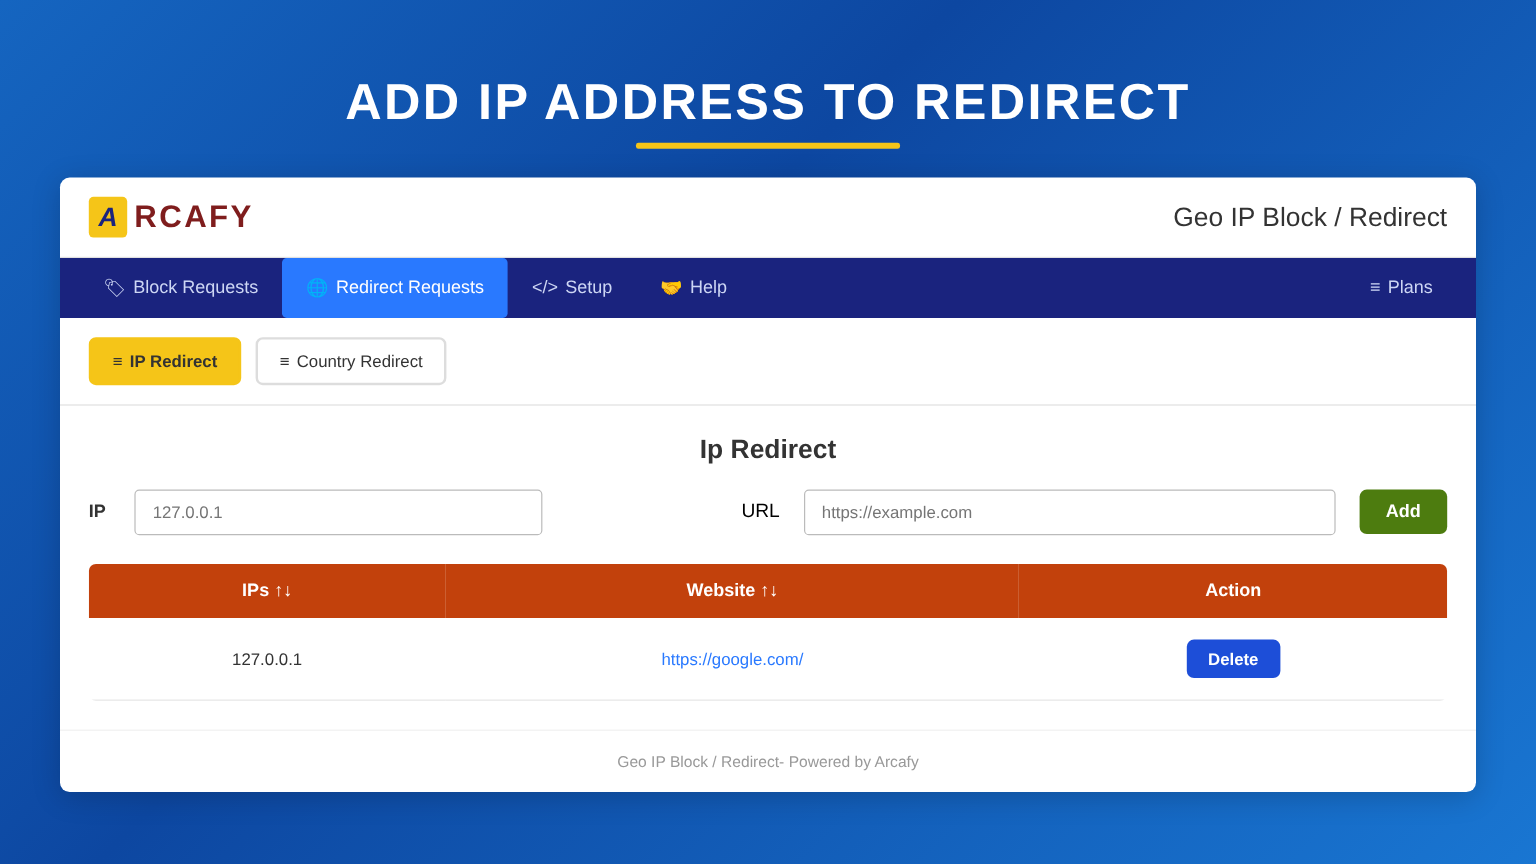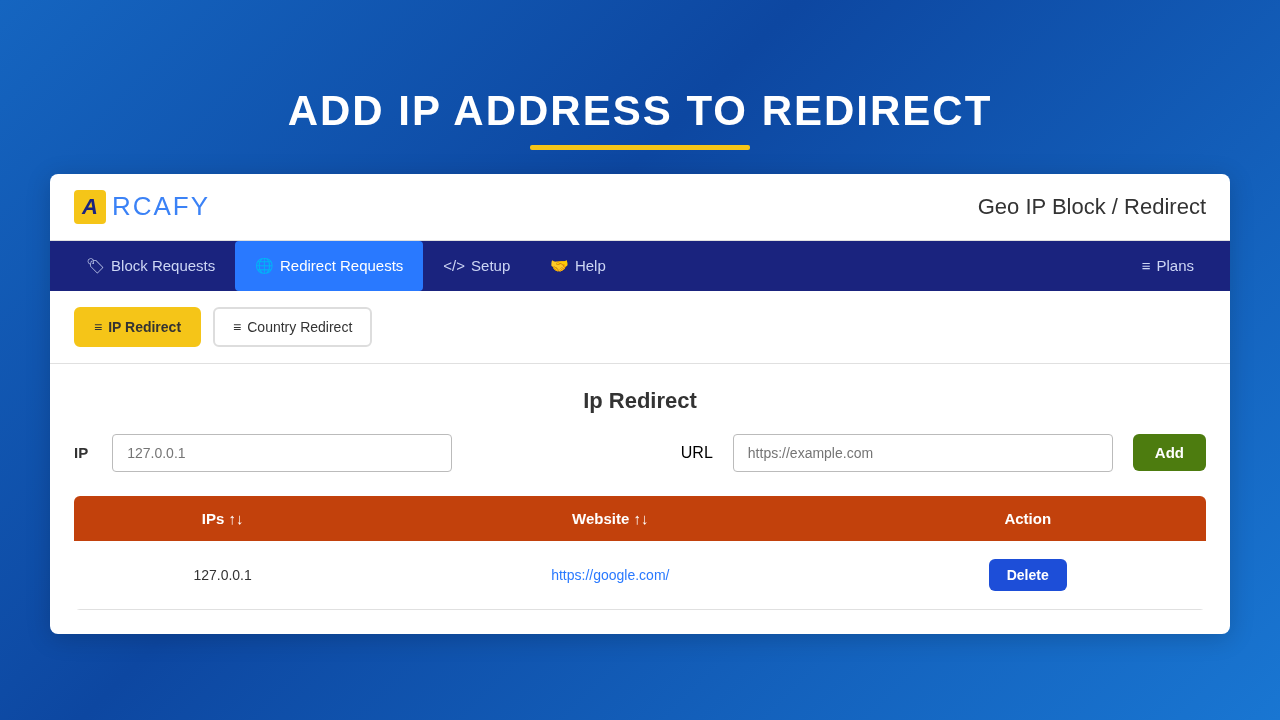--- a/index.html
+++ b/index.html
@@ -56,22 +56,22 @@
       background: #f5c518;
       color: #1a237e;
       font-weight: 900;
       font-size: 22px;
       padding: 4px 8px;
       border-radius: 4px;
       font-style: italic;
     }
     .logo-text {
       font-size: 26px;
-      font-weight: 400;
-      color: #3b82f6;
+      font-weight: 700;
+      color: #7f1d1d;
       letter-spacing: 2px;
     }
     .header-title {
       font-size: 22px;
       color: #333;
       font-weight: normal;
     }
     .support-btn {
       background: #f5c518;
       color: #333;
@@ -176,21 +176,21 @@
     }
     .form-input {
       border: 1px solid #bbb;
       border-radius: 4px;
       padding: 10px 14px;
       font-size: 14px;
       color: #999;
       width: 340px;
     }
     .url-input {
-      width: 380px;
+      width: 443px;
     }
     .add-btn {
       background: #4d7c0f;
       color: #fff;
       border: none;
       padding: 10px 22px;
       border-radius: 6px;
       font-size: 15px;
       cursor: pointer;
       font-weight: bold;
@@ -329,14 +329,17 @@
       <tbody id="table-body">
       <tr>
             <td>127.0.0.1</td>
             <td style="color: rgb(41, 121, 255);">https://google.com/</td>
             <td><button class="delete-btn">Delete</button></td>
           </tr>
         </tbody>
     </table>
   </div>
 
+  <div class="card-footer">
+    <span>Geo IP Block / Redirect- Powered by Arcafy</span>
+  </div>
 
 </div>
 
 </body></html>

